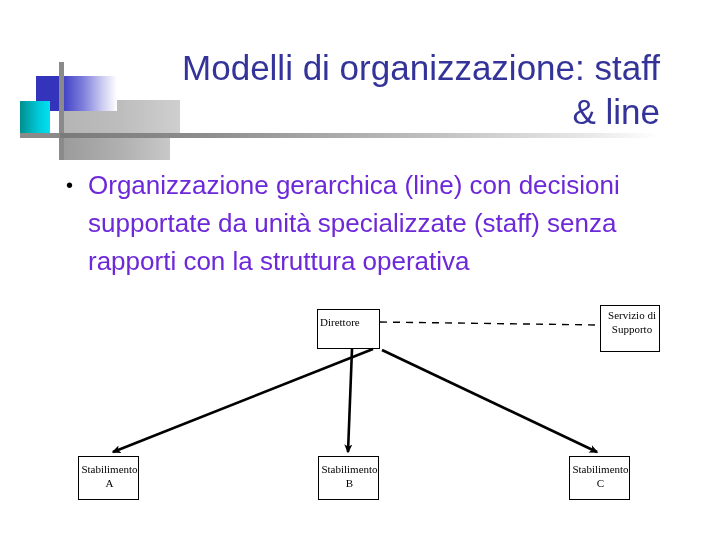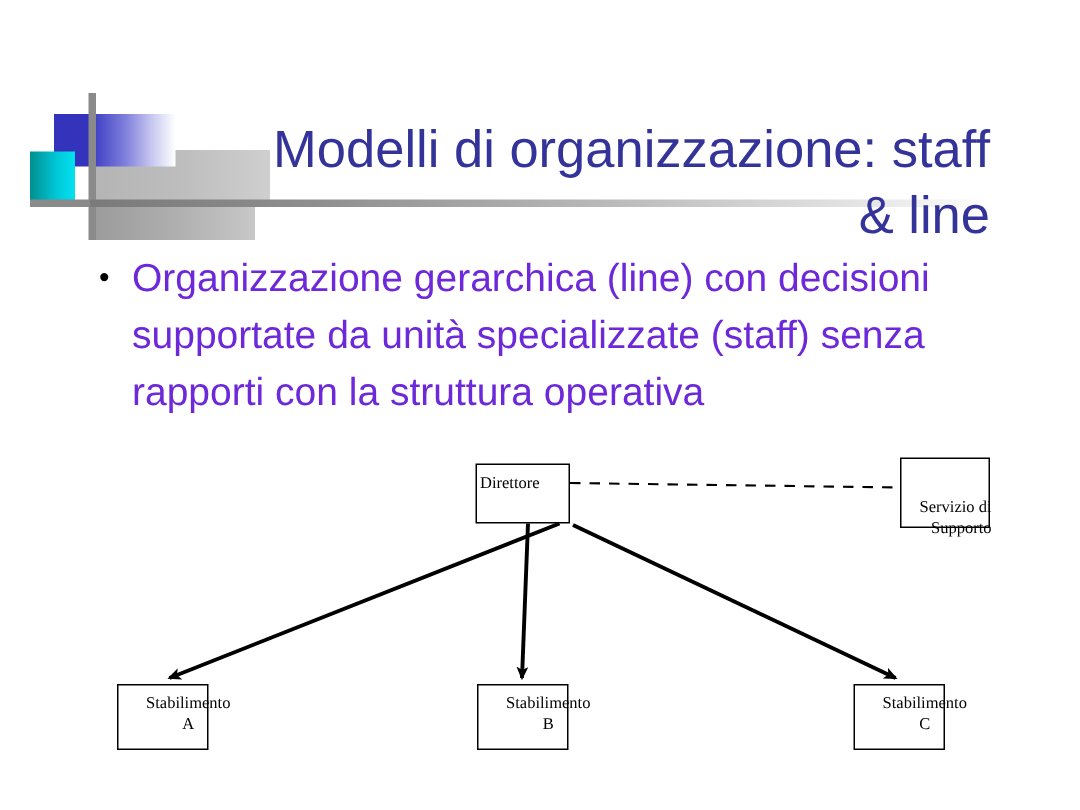--- a/index.html
+++ b/index.html
@@ -95,21 +95,20 @@
     left: 70px;
     top: 46px;
     width: 590px;
     text-align: right;
     color: #333399;
     font-size: 35px;
     line-height: 44px;
     font-family: "Liberation Sans", sans-serif;
     letter-spacing: 0px;
     white-space: pre-line;
-    margin-top: 32px;
   }
 
   
   .body-block {
     position: absolute;
     left: 66px;
     top: 166px;
     width: 600px;
   }
   .bullet-row {
@@ -170,23 +169,23 @@
     text-align: left;
   }
 
   #node-servizio {
     left: 600px;
     top: 305px;
     width: 60px;
     height: 47px;
   }
   #node-servizio .label {
-    top: 25px;
+    top: 2px;
     left: 2px;
-    text-align: right;
+    text-align: center;
   }
 
   #node-stab-a {
     left: 78px;
     top: 456px;
     width: 61px;
     height: 44px;
   }
   #node-stab-b {
     left: 318px;
@@ -195,21 +194,21 @@
     height: 44px;
   }
   #node-stab-c {
     left: 569px;
     top: 456px;
     width: 61px;
     height: 44px;
   }
   .node-stab .label {
     top: 5px;
-    left: 16px;
+    left: 0;
     width: 61px;
     text-align: center;
   }
 
   .diagram svg {
     position: absolute;
     left: 0;
     top: 0;
     width: 720px;
     height: 540px;

